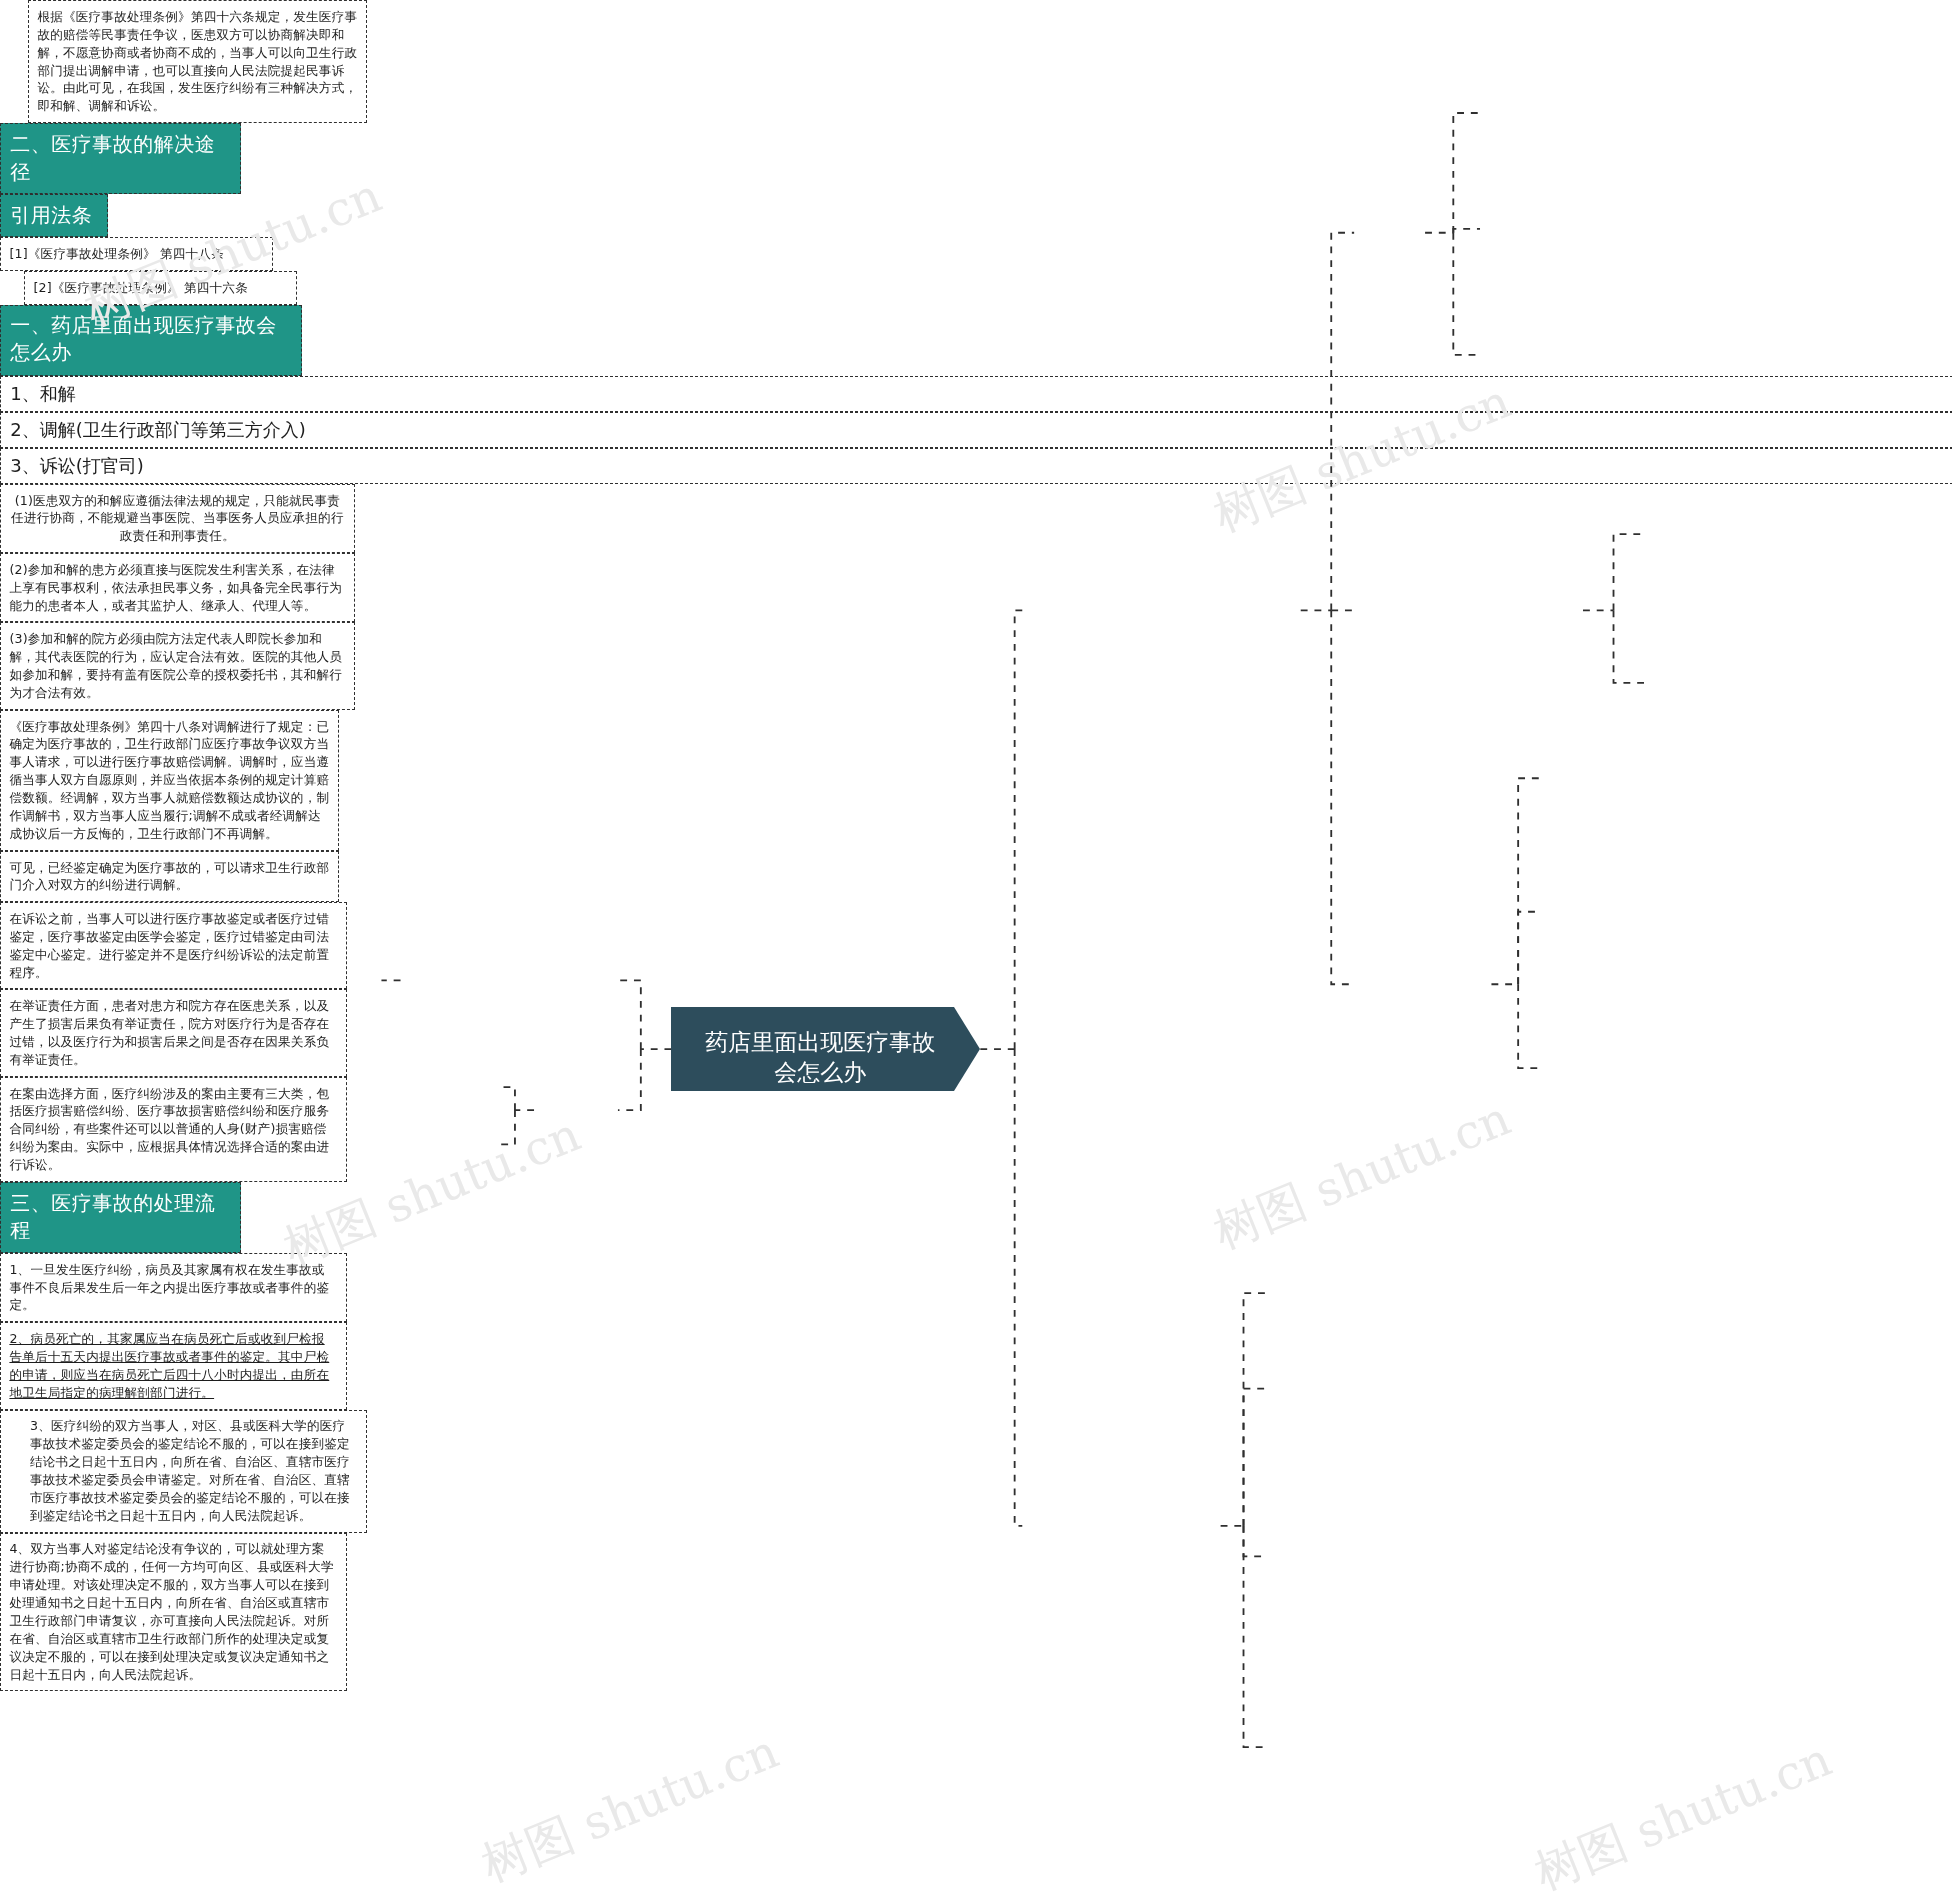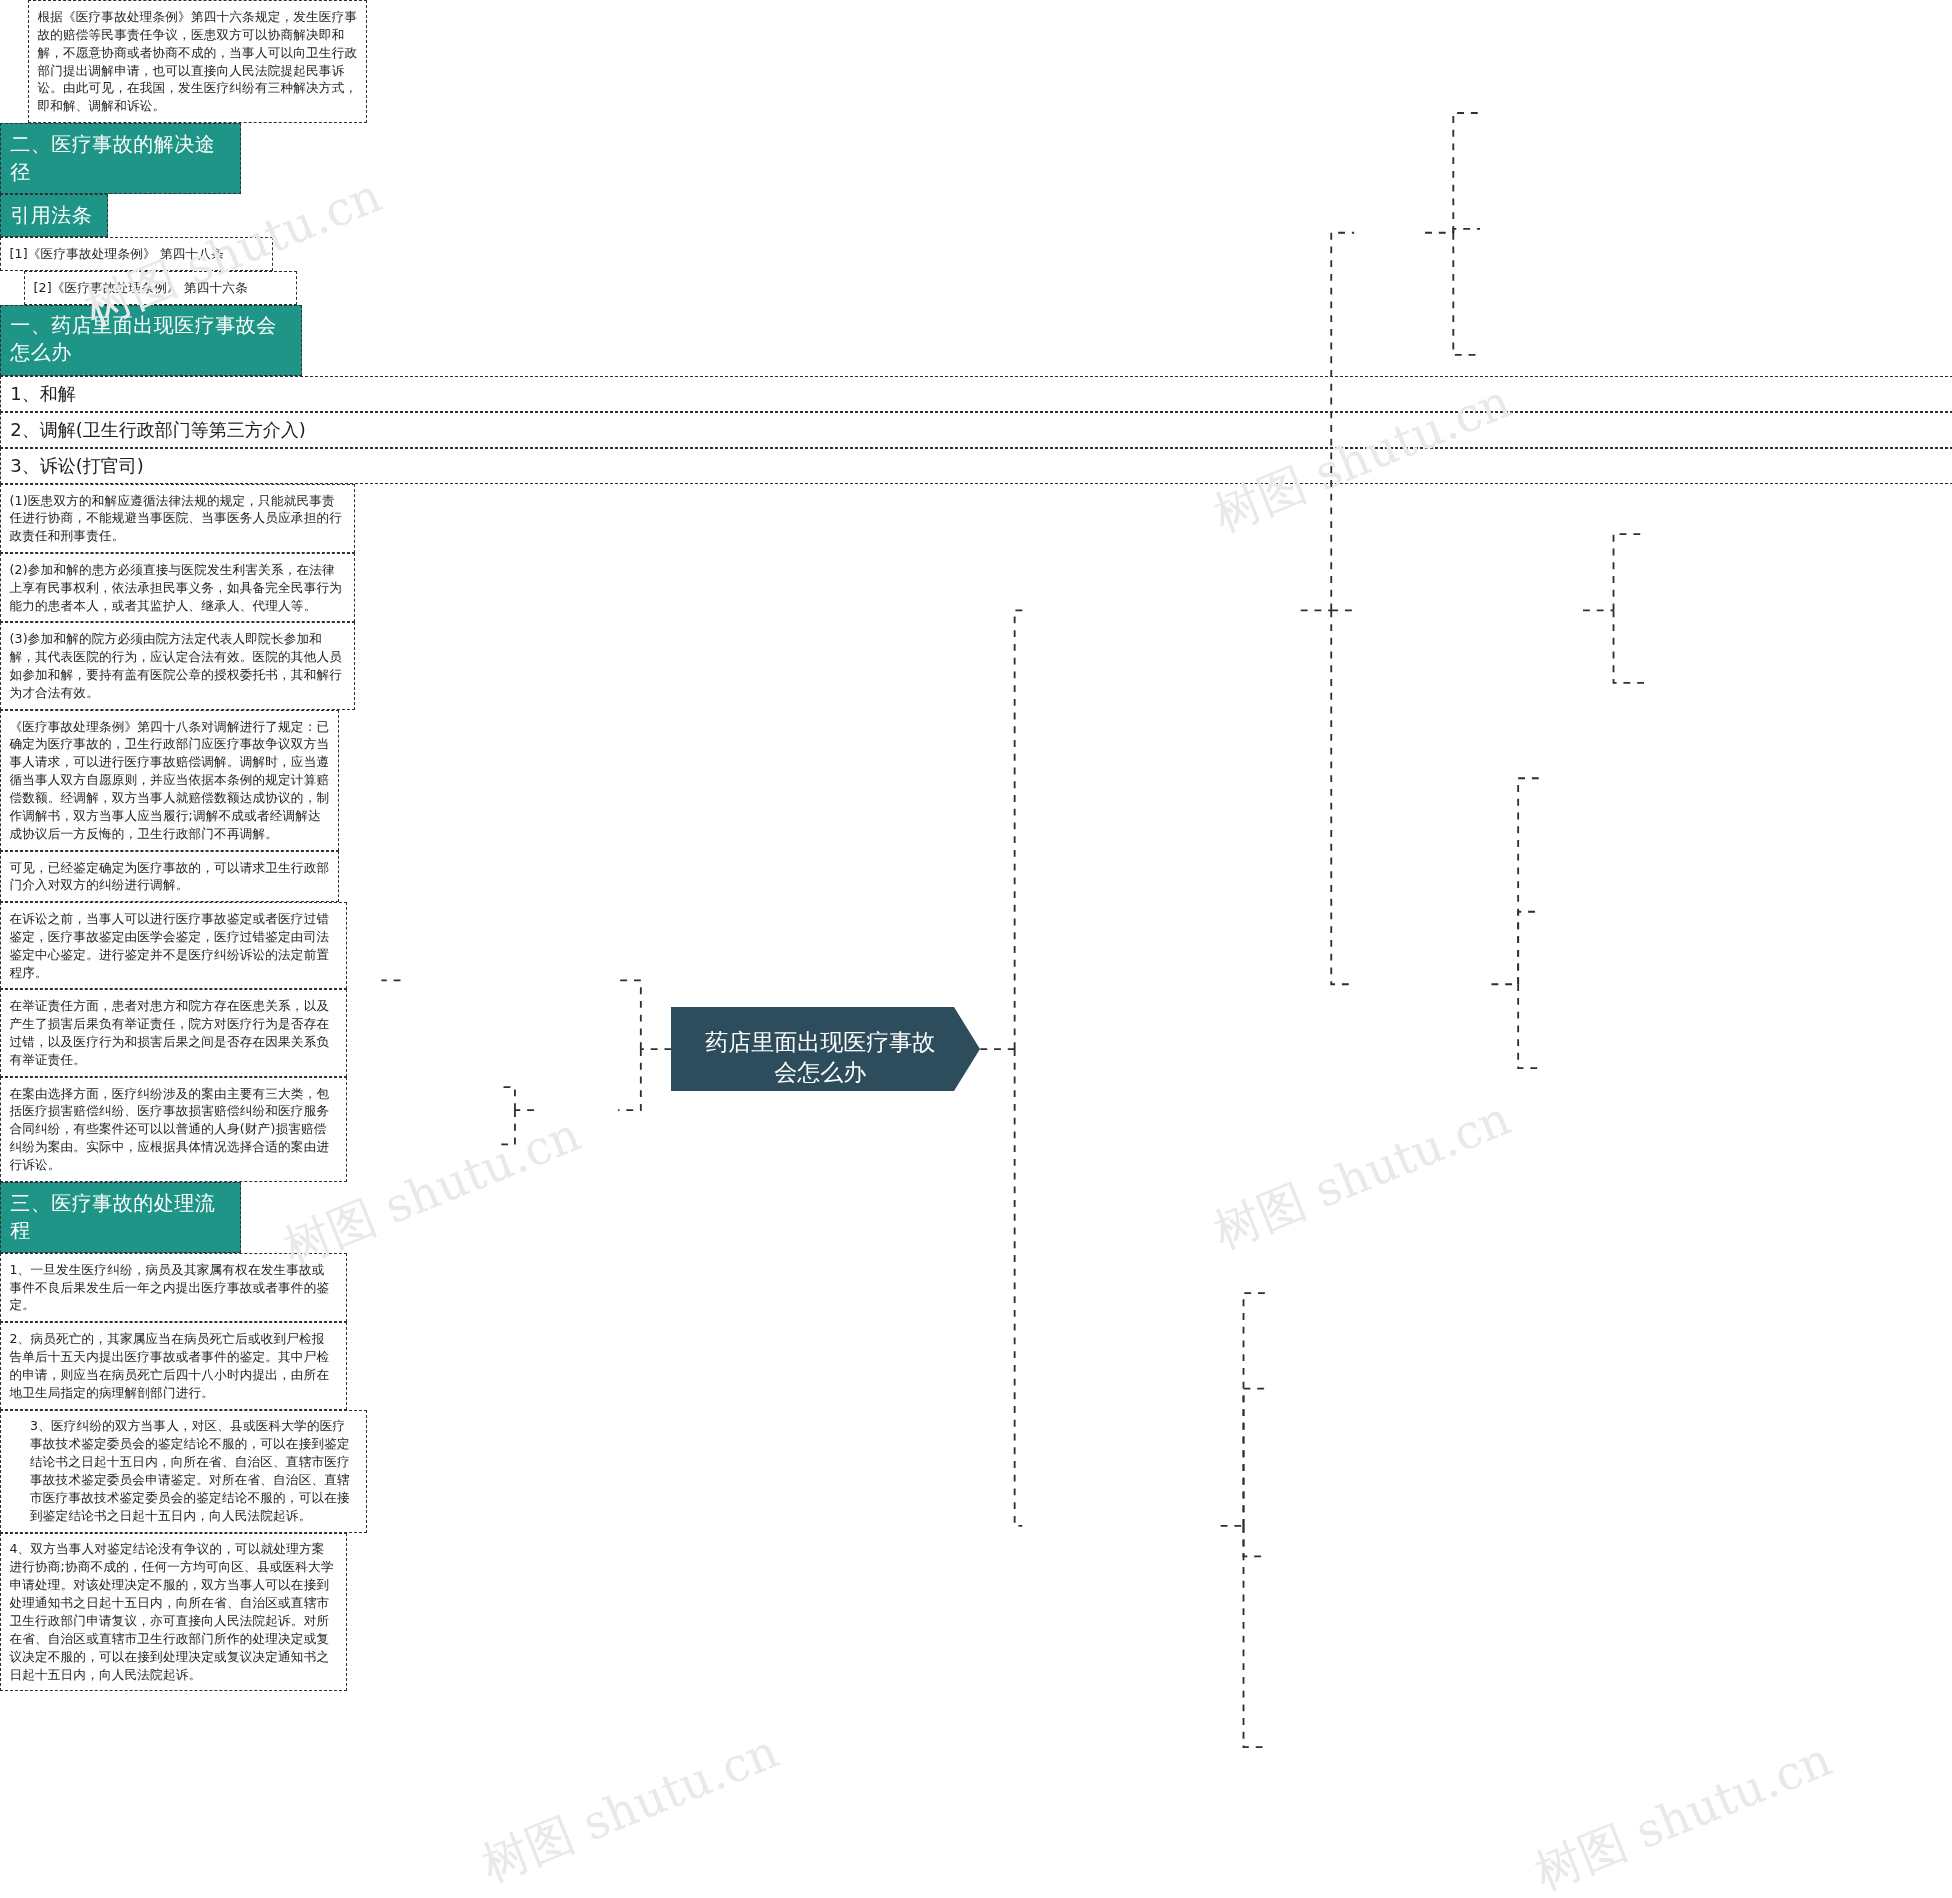--- a/index.html
+++ b/index.html
@@ -146,21 +146,21 @@
 <div class="sublabel" style="left:1354px;top:216px;">
   <span>1、和解</span>
 </div>
 <div class="sublabel" style="left:1354px;top:594px;">
   <span>2、调解(卫生行政部门等第三方介入)</span>
 </div>
 <div class="sublabel" style="left:1354px;top:967px;">
   <span>3、诉讼(打官司)</span>
 </div>
 
-<div class="leaf" style="left:1420px;top:55px;width:336px;">
+<div class="leaf" style="left:1420px;top:55px;width:336px;text-align:center;">
   <span>(1)医患双方的和解应遵循法律法规的规定，只能就民事责任进行协商，不能规避当事医院、当事医务人员应承担的行政责任和刑事责任。</span>
 </div>
 <div class="leaf" style="left:1420px;top:185px;width:336px;">
   <span>(2)参加和解的患方必须直接与医院发生利害关系，在法律上享有民事权利，依法承担民事义务，如具备完全民事行为能力的患者本人，或者其监护人、继承人、代理人等。</span>
 </div>
 <div class="leaf" style="left:1420px;top:307px;width:336px;">
   <span>(3)参加和解的院方必须由院方法定代表人即院长参加和解，其代表医院的行为，应认定合法有效。医院的其他人员如参加和解，要持有盖有医院公章的授权委托书，其和解行为才合法有效。</span>
 </div>
 
 <div class="leaf" style="left:1585px;top:441px;width:320px;">
@@ -180,21 +180,21 @@
   <span>在案由选择方面，医疗纠纷涉及的案由主要有三大类，包括医疗损害赔偿纠纷、医疗事故损害赔偿纠纷和医疗服务合同纠纷，有些案件还可以以普通的人身(财产)损害赔偿纠纷为案由。实际中，应根据具体情况选择合适的案由进行诉讼。</span>
 </div>
 
 <div class="branch" style="left:1022px;top:1497px;width:221px;">
   <span>三、医疗事故的处理流程</span>
 </div>
 
 <div class="leaf" style="left:1227px;top:1250px;width:328px;">
   <span>1、一旦发生医疗纠纷，病员及其家属有权在发生事故或事件不良后果发生后一年之内提出医疗事故或者事件的鉴定。</span>
 </div>
-<div class="leaf" style="left:1227px;top:1329px;width:328px;">
+<div class="leaf" style="left:1227px;top:1329px;width:328px;text-decoration:underline;">
   <span>2、病员死亡的，其家属应当在病员死亡后或收到尸检报告单后十五天内提出医疗事故或者事件的鉴定。其中尸检的申请，则应当在病员死亡后四十八小时内提出，由所在地卫生局指定的病理解剖部门进行。</span>
 </div>
 <div class="leaf" style="left:1227px;top:1465px;width:328px;padding-left:29px;">
   <span>3、医疗纠纷的双方当事人，对区、县或医科大学的医疗事故技术鉴定委员会的鉴定结论不服的，可以在接到鉴定结论书之日起十五日内，向所在省、自治区、直辖市医疗事故技术鉴定委员会申请鉴定。对所在省、自治区、直辖市医疗事故技术鉴定委员会的鉴定结论不服的，可以在接到鉴定结论书之日起十五日内，向人民法院起诉。</span>
 </div>
 <div class="leaf" style="left:1227px;top:1667px;width:328px;">
   <span>4、双方当事人对鉴定结论没有争议的，可以就处理方案进行协商;协商不成的，任何一方均可向区、县或医科大学申请处理。对该处理决定不服的，双方当事人可以在接到处理通知书之日起十五日内，向所在省、自治区或直辖市卫生行政部门申请复议，亦可直接向人民法院起诉。对所在省、自治区或直辖市卫生行政部门所作的处理决定或复议决定不服的，可以在接到处理决定或复议决定通知书之日起十五日内，向人民法院起诉。</span>
 </div>
 
 

